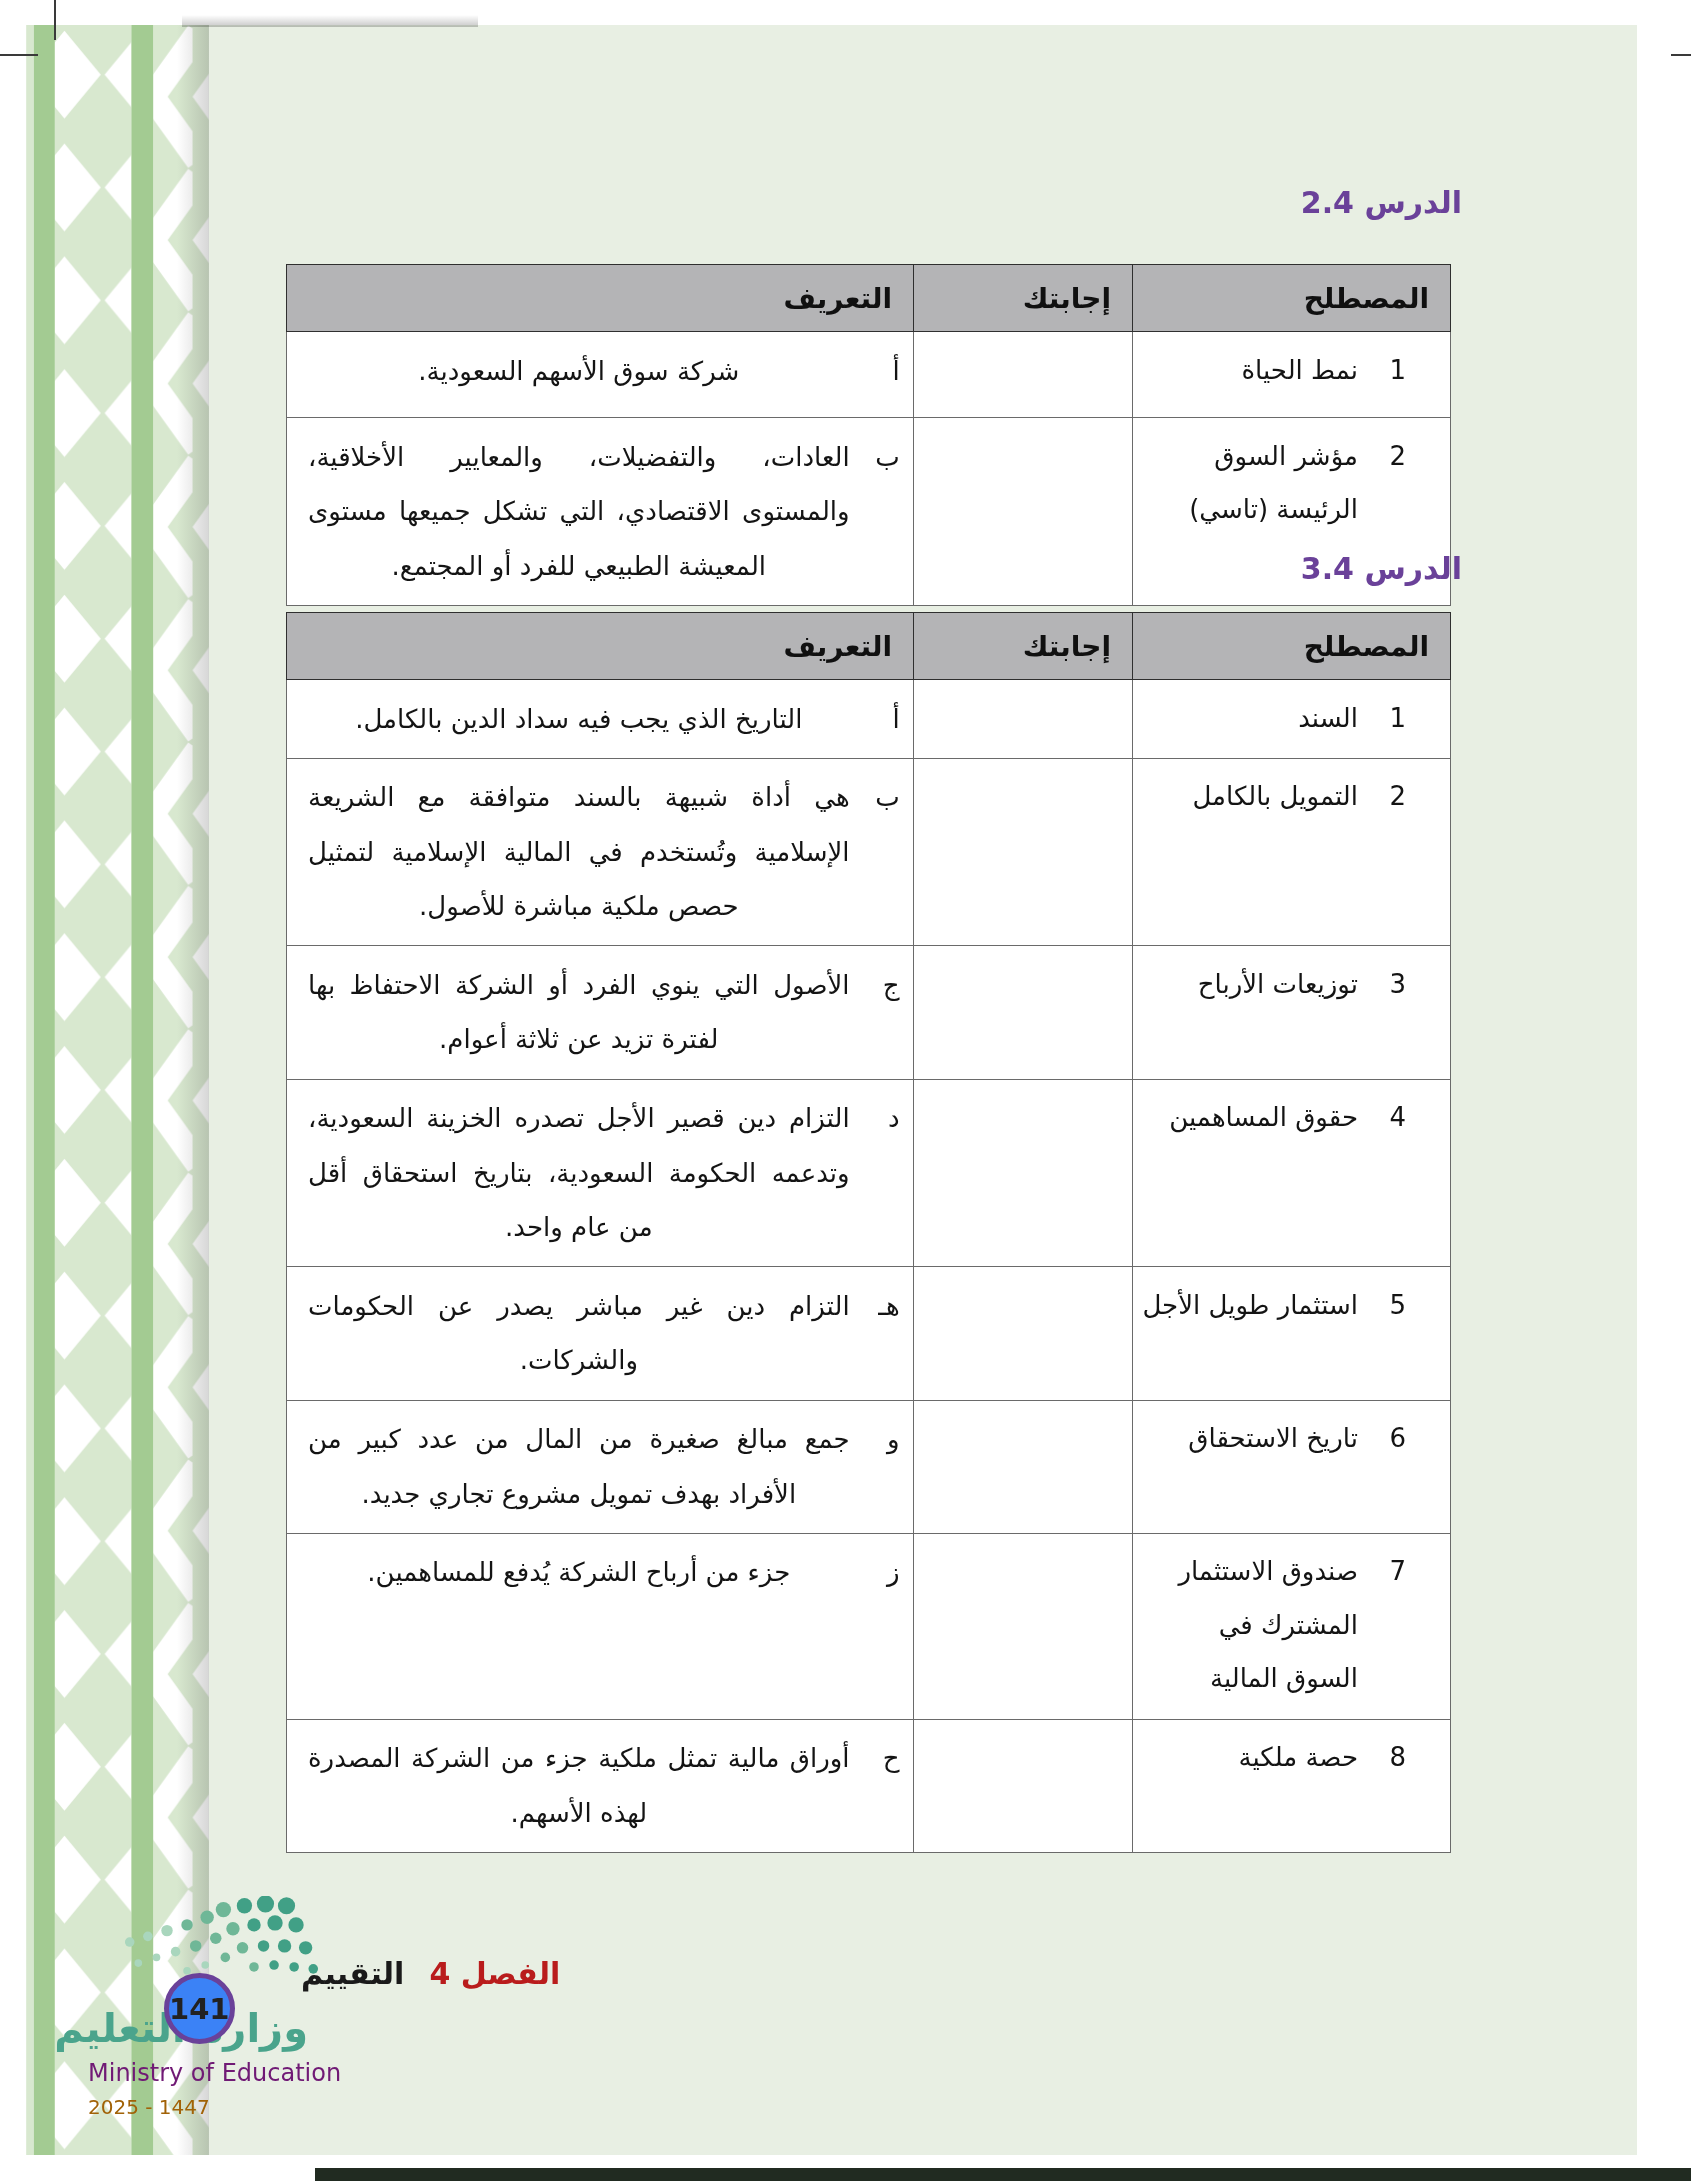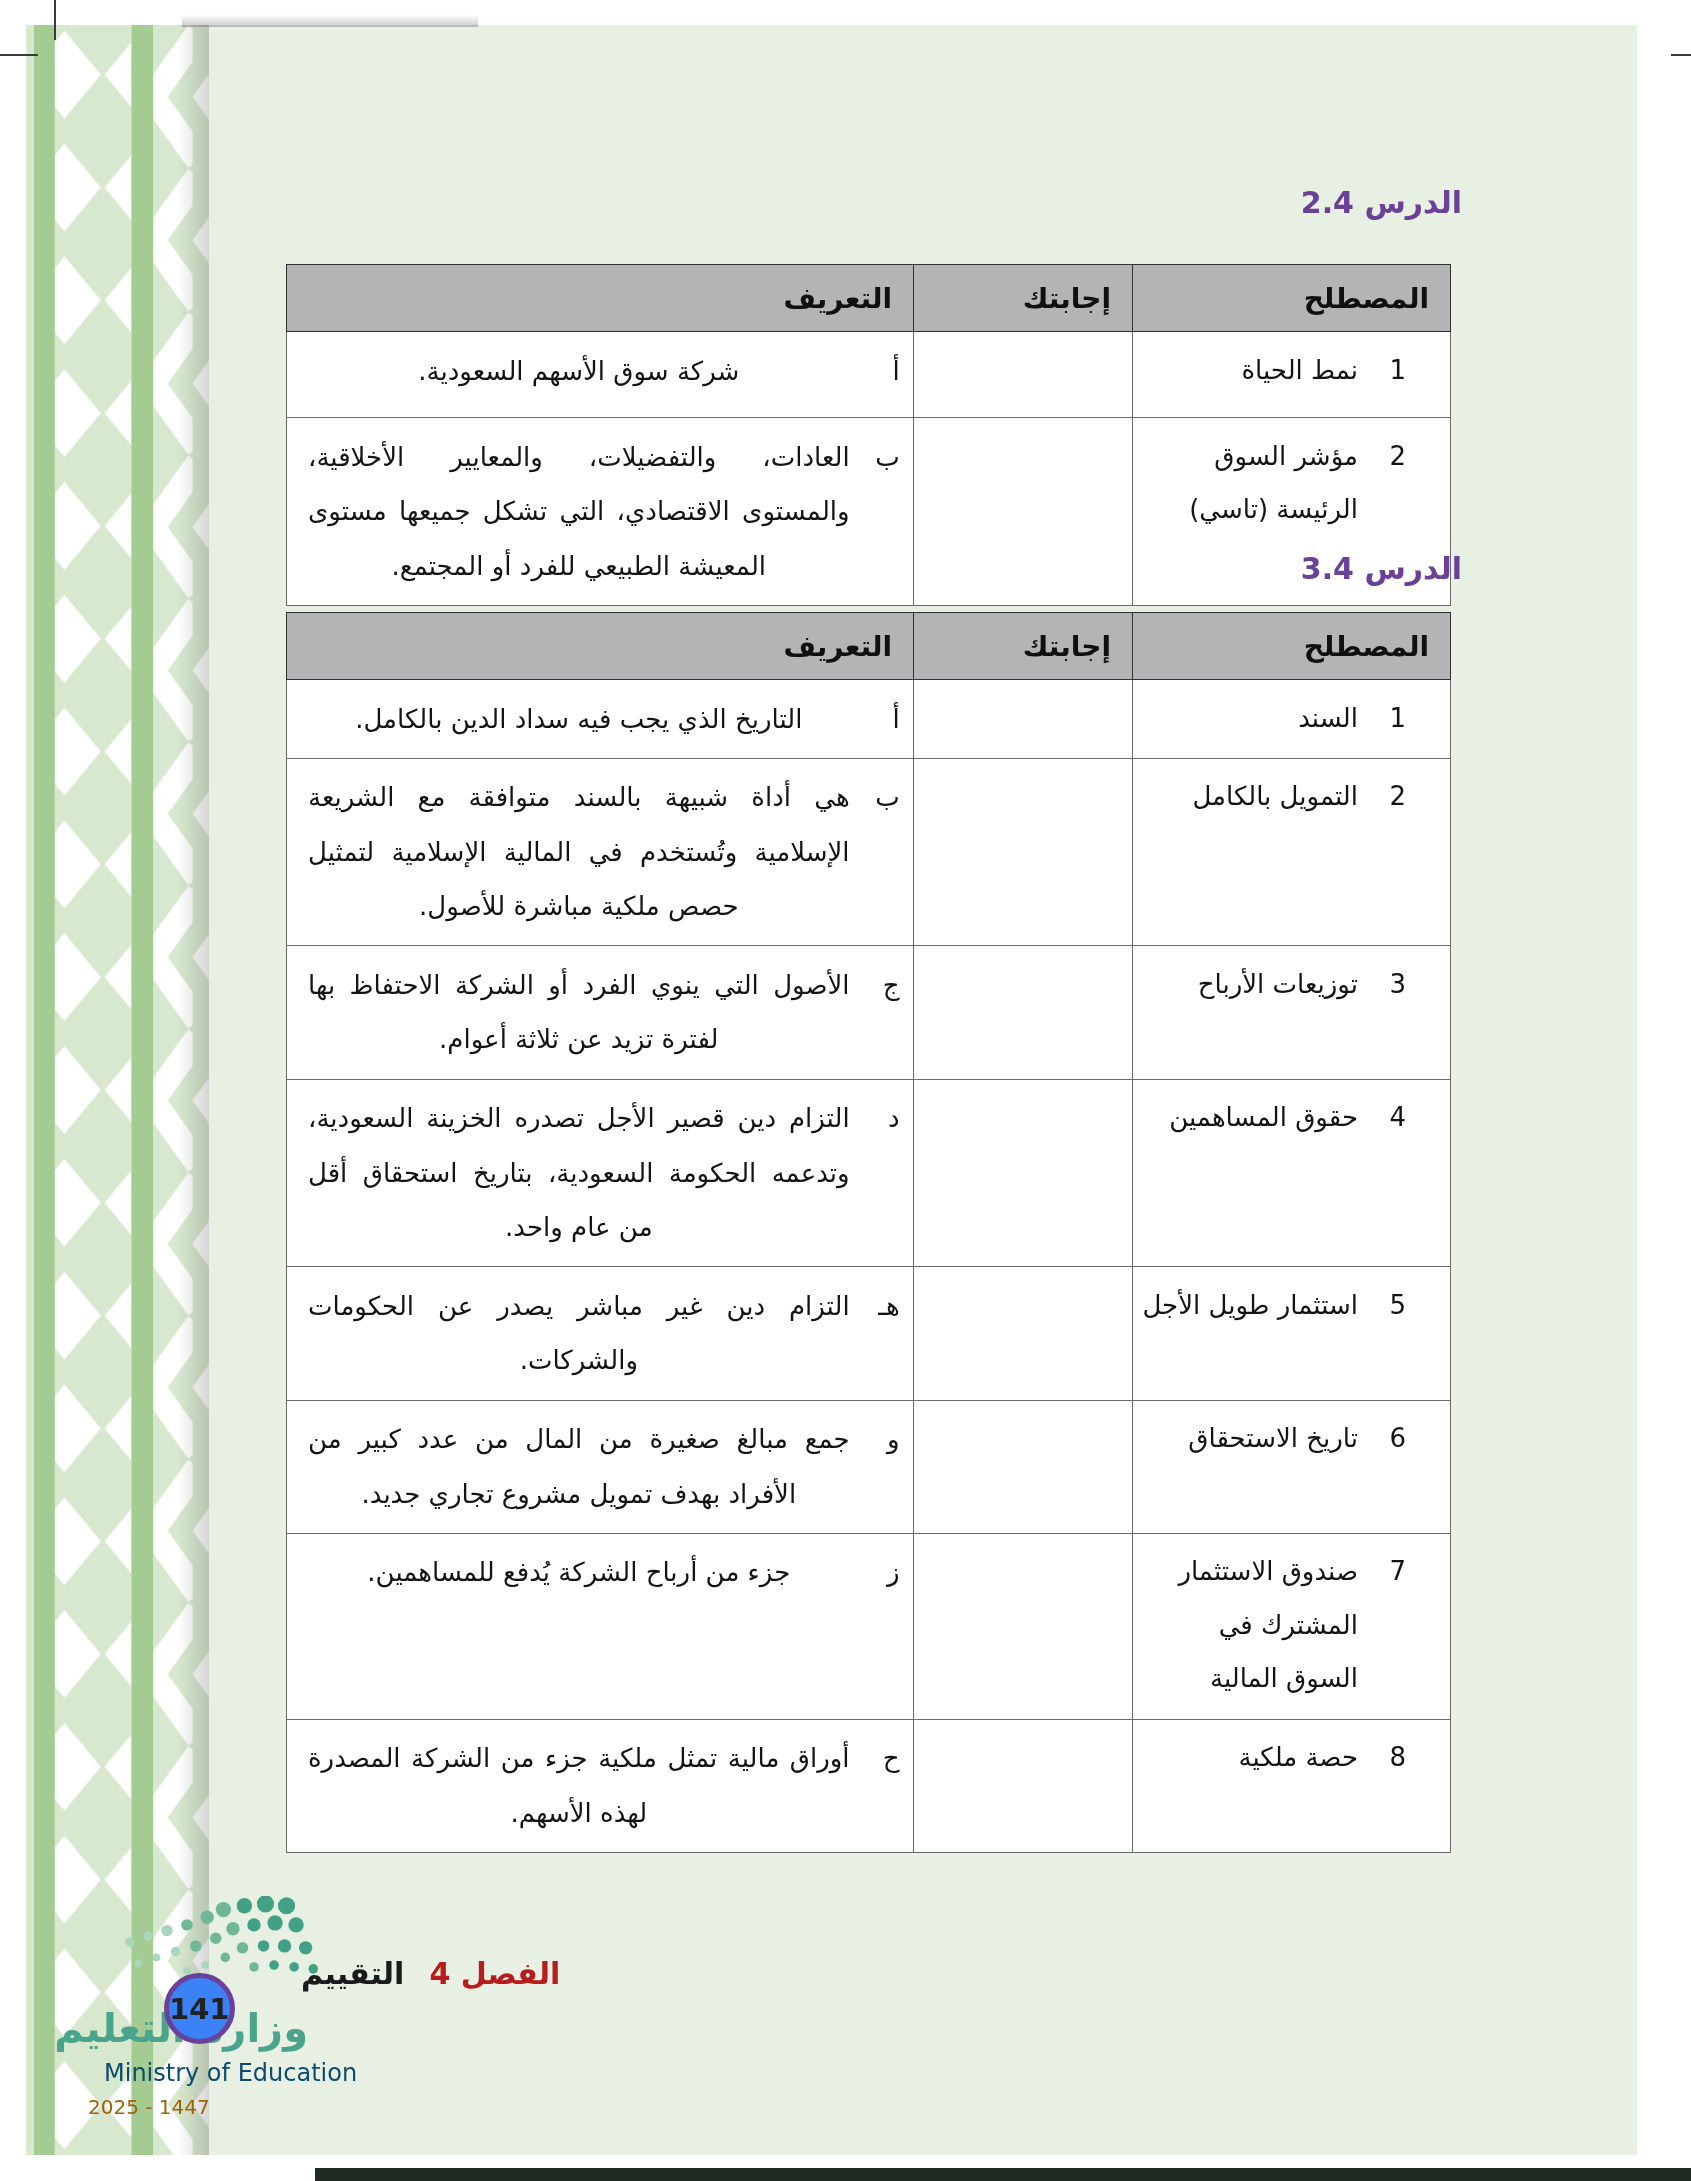--- a/index.html
+++ b/index.html
@@ -47,21 +47,21 @@
   tr.t2r1{height:70px;} tr.t2r2{height:163px;} tr.t2r3{height:115px;} tr.t2r4{height:163px;}
   tr.t2r5{height:115px;} tr.t2r6{height:115px;} tr.t2r7{height:186px;} tr.t2r8{height:121px;}
   
   .chapter-line{position:absolute;left:301px;top:1956px;direction:rtl;display:flex;gap:25px;
     font-size:30px;font-weight:bold;z-index:3;}
   .chapter-label{color:#b91c1c;}
   .section-label{color:#1a1a1a;}
   .logo-dots{position:absolute;left:80px;top:1896px;z-index:3;}
   .logo-ar{position:absolute;left:88px;top:2005px;width:220px;direction:rtl;text-align:right;
     color:#4aa48c;font-size:40px;font-weight:bold;z-index:3;white-space:nowrap;}
-  .logo-en{position:absolute;left:104px;top:2059px;font-size:24px;color:#0c4a6e;z-index:3;}
+  .logo-en{position:absolute;left:88px;top:2059px;font-size:24px;color:#701a75;z-index:3;}
   .logo-years{position:absolute;left:88px;top:2095px;font-size:20px;color:#a16207;z-index:3;}
   .page-circle{position:absolute;left:164px;top:1973px;width:61px;height:61px;background:#3b82f6;
     border:5.7px solid #6a4199;border-radius:50%;display:flex;align-items:center;justify-content:flex-start;
     font-size:29px;font-weight:bold;color:#222222;z-index:5;}
 </style>
 </head>
 <body>
 
 <div class="page"></div>
 <div class="page-top-shadow"></div>

